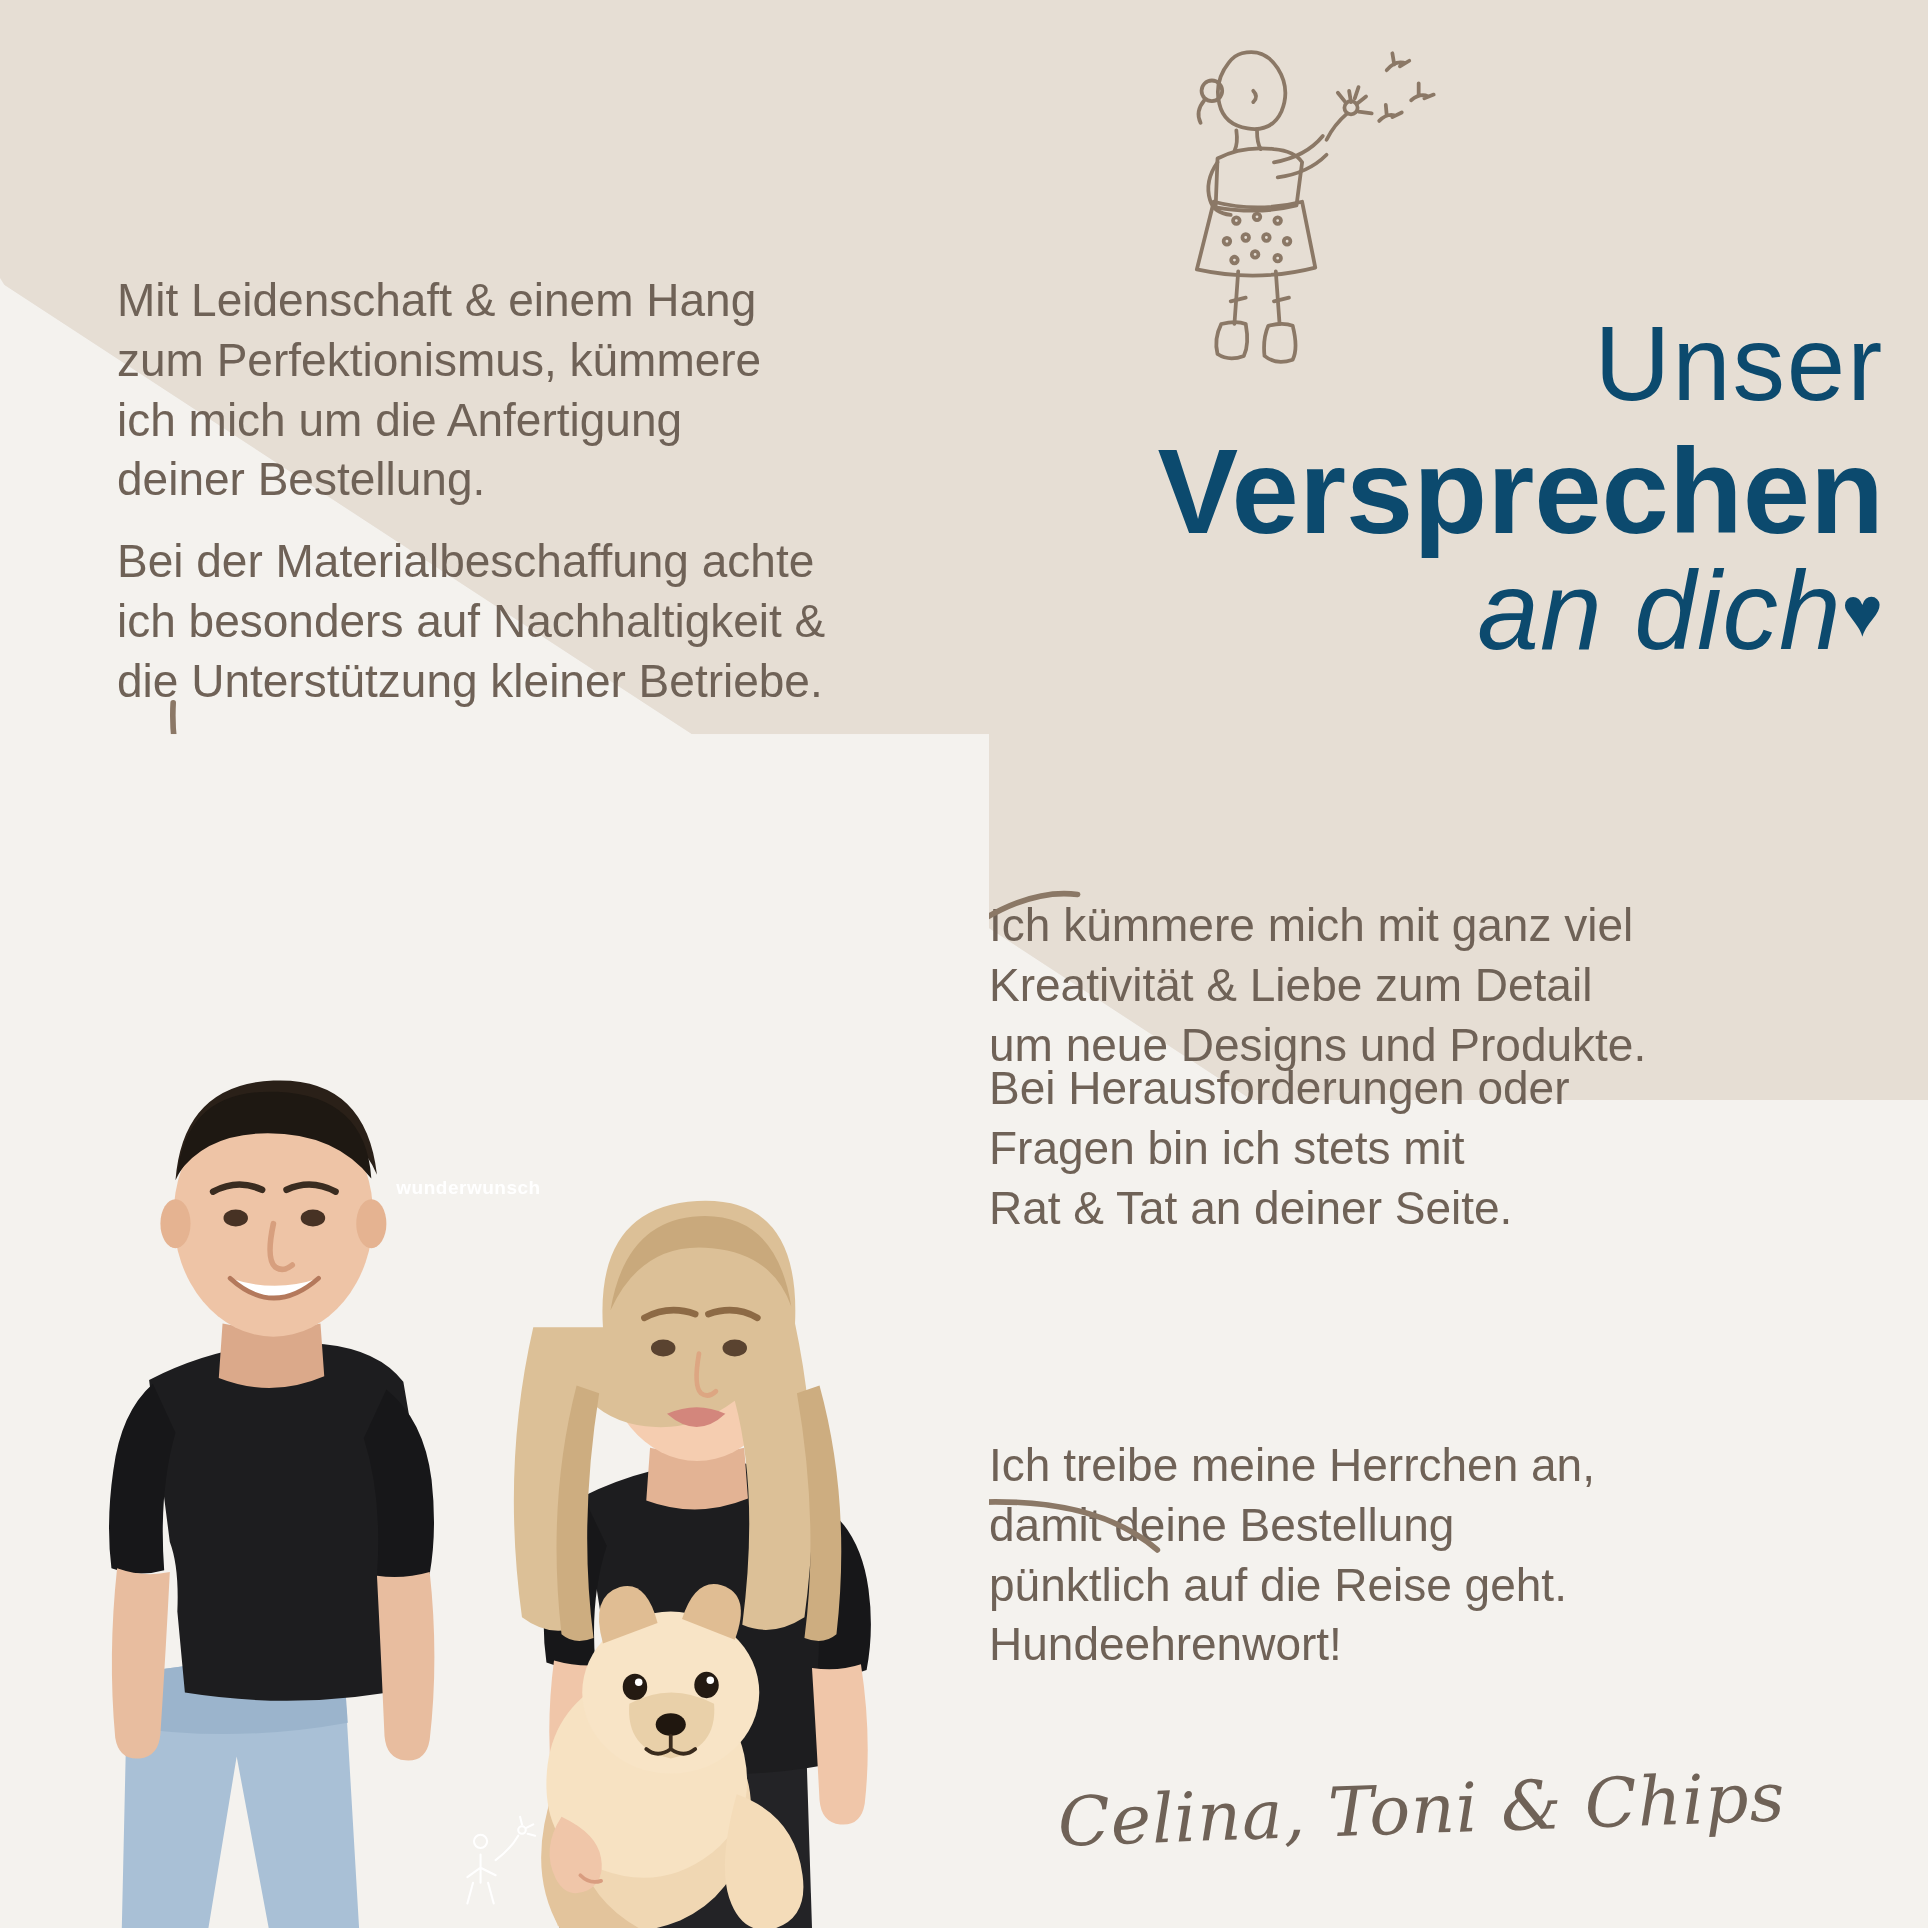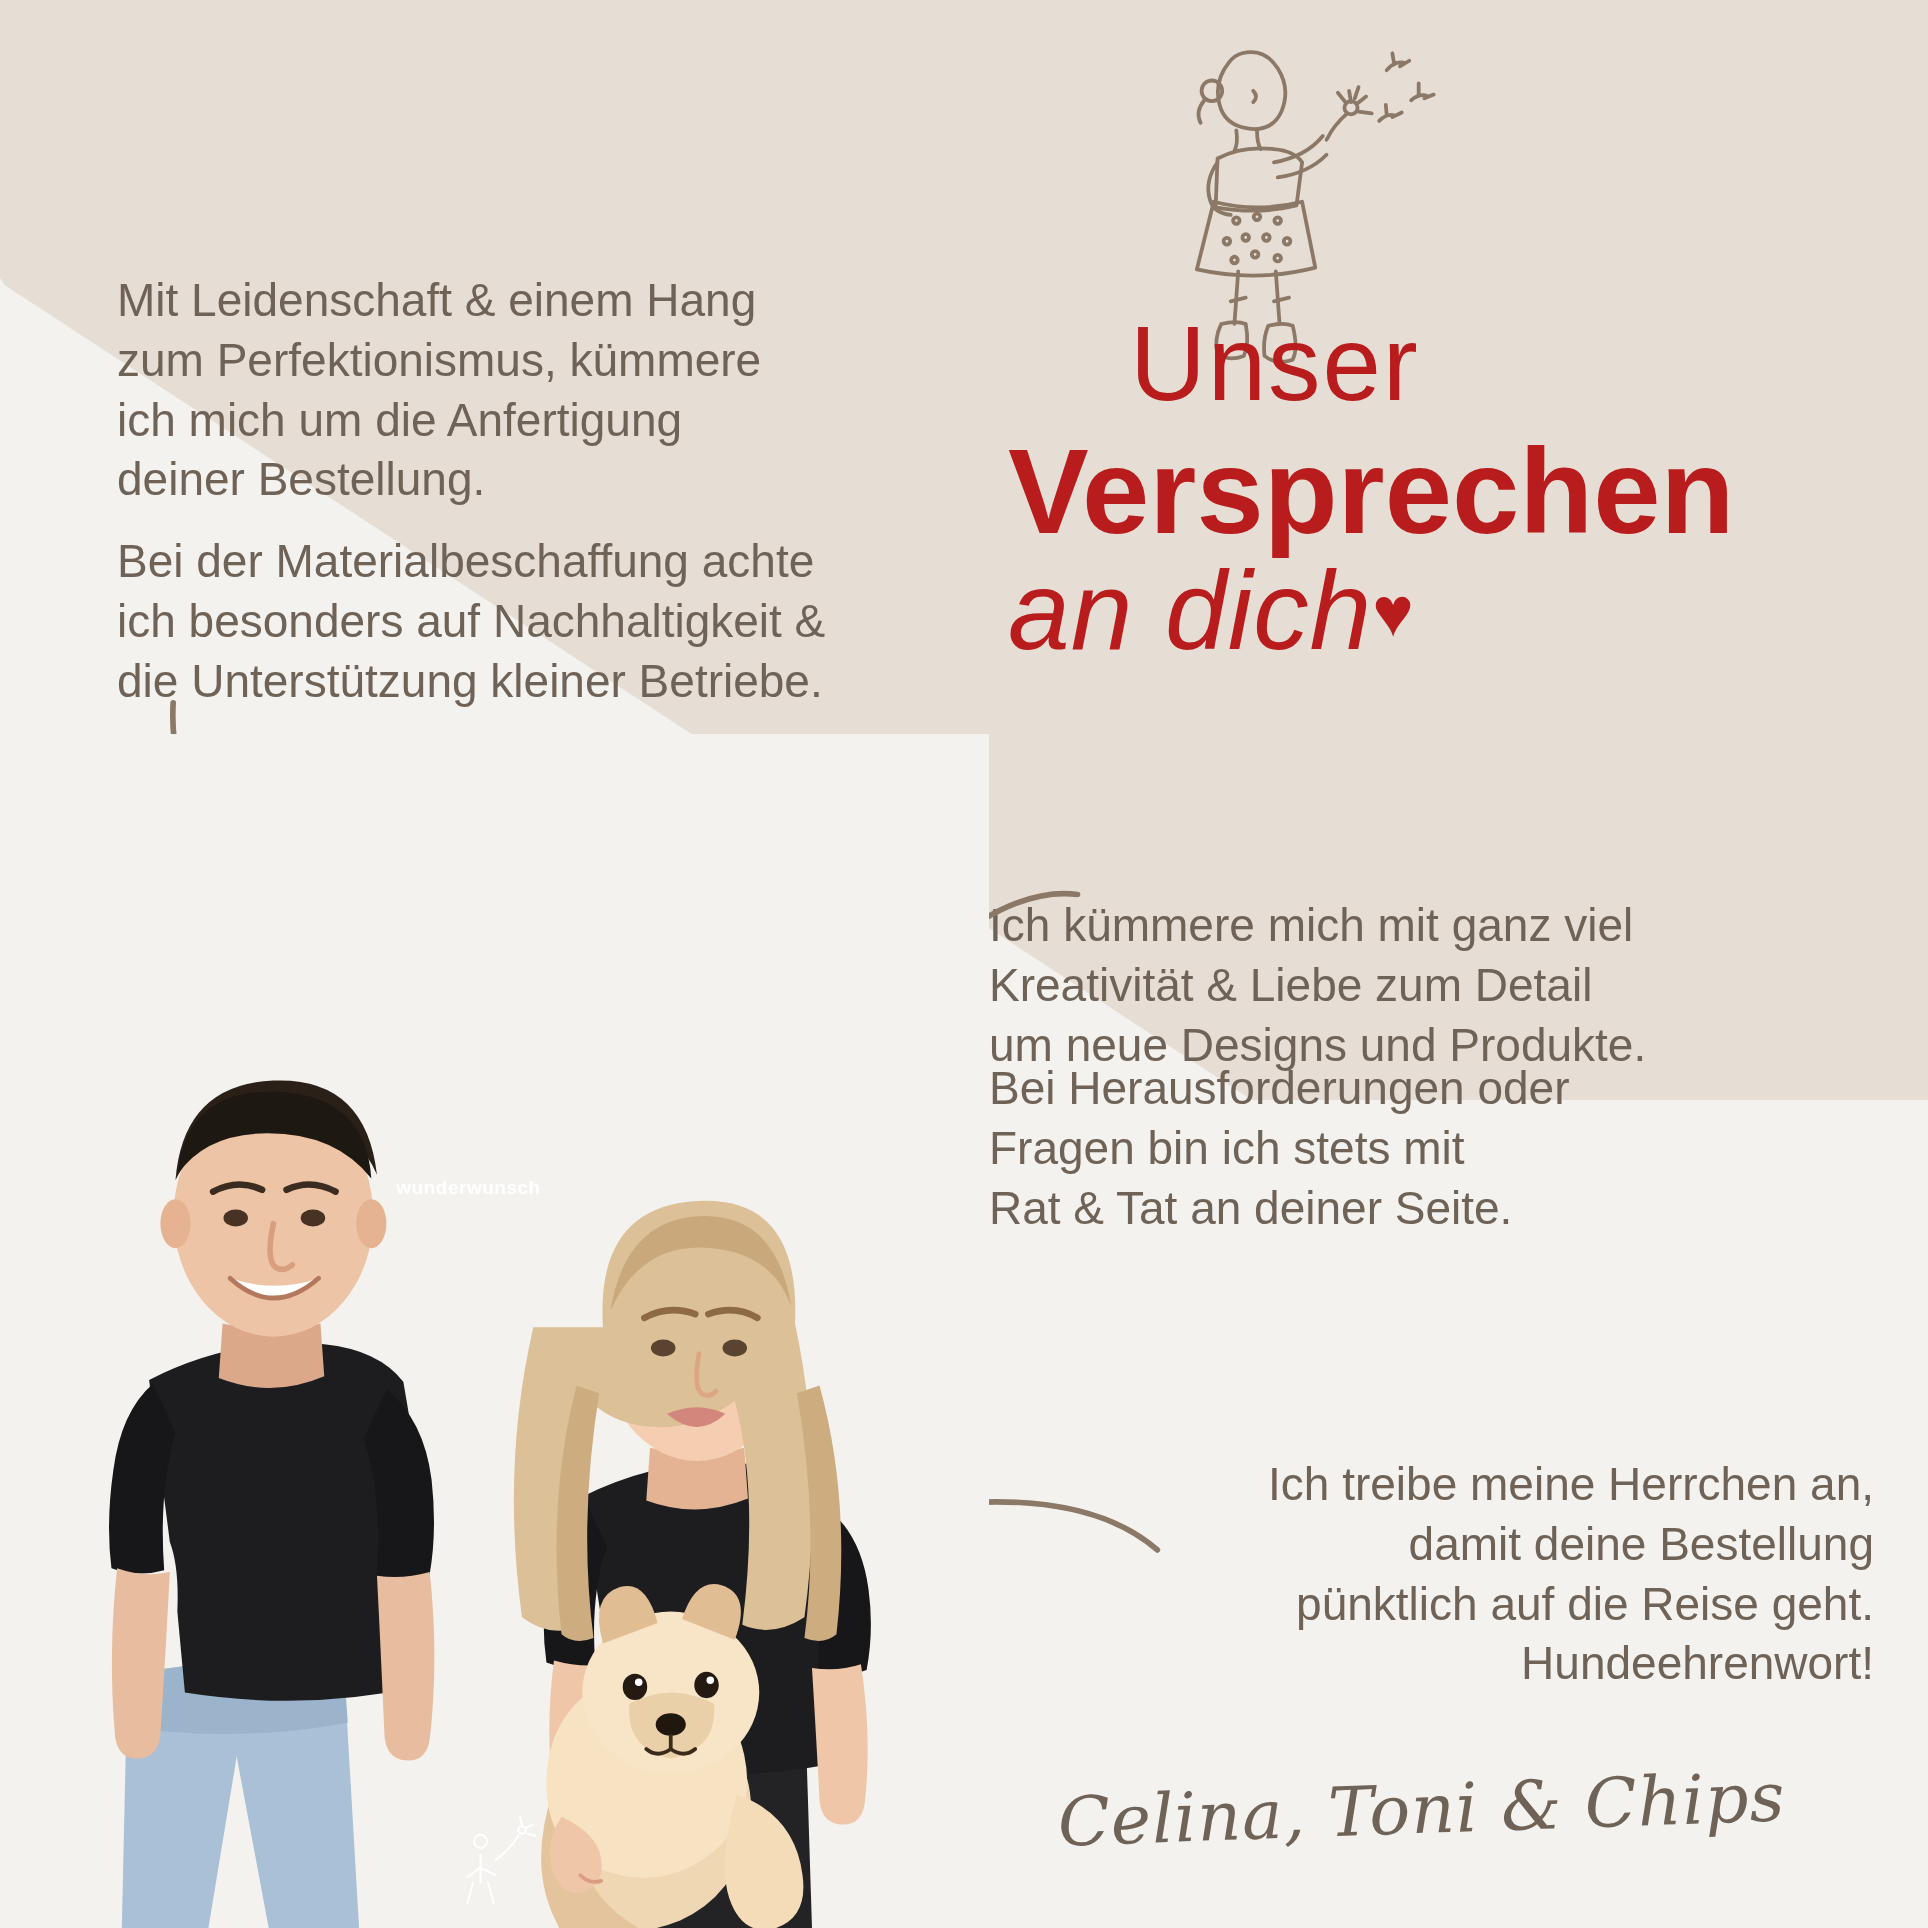--- a/index.html
+++ b/index.html
@@ -50,22 +50,22 @@
     width: 282px;
     height: 405px;
   }
 
   
   .headline {
     position: absolute;
     left: 1008px;
     top: 311px;
     width: 876px;
-    text-align: left;
-    color: #b91c1c;
+    text-align: right;
+    color: #0c4a6e;
     line-height: 1.0;
   }
   .headline .l1 {
     font-size: 105px;
     letter-spacing: 1.9px;
     display: block;
     margin-left: 122px;
   }
   .headline .l2 {
     font-size: 121px;
@@ -100,22 +100,20 @@
   #copy-right-1 {
     left: 989px; top: 896px; width: 885px;
     text-align: left;
   }
   #copy-right-2 {
     left: 989px; top: 1059px; width: 885px;
     text-align: left;
   }
   #copy-right-3 {
     left: 989px; top: 1436px; width: 885px;
-    text-align: right;
-    margin-top: 19px;
   }
 
   
   .arrow-svg { position: absolute; }
   #arrow-1 { left: 160px; top: 697px; width: 207px; height: 217px; }
   #arrow-2 { left: 852px; top: 885px; width: 235px; height: 160px; }
   #arrow-3 { left: 899px; top: 1450px; width: 264px; height: 132px; }
 
   
   .photo {

